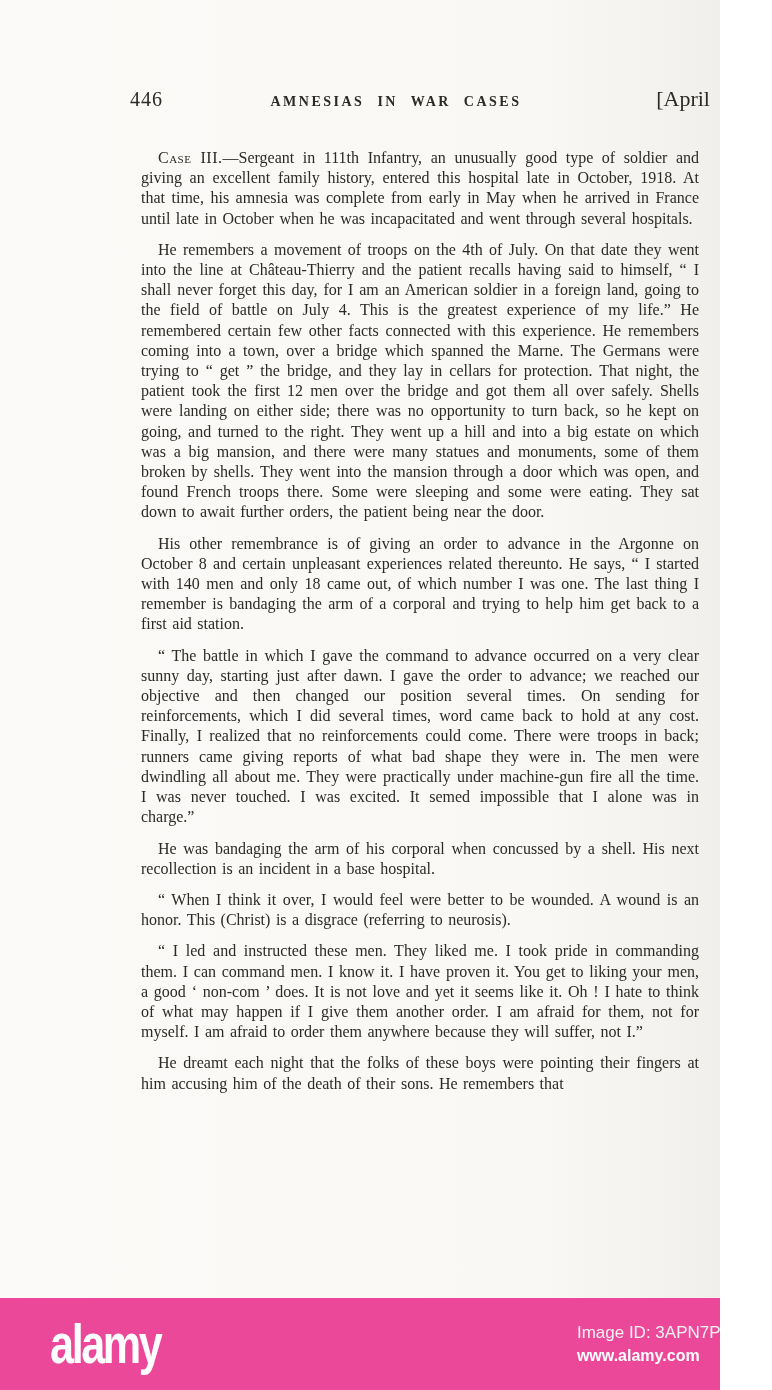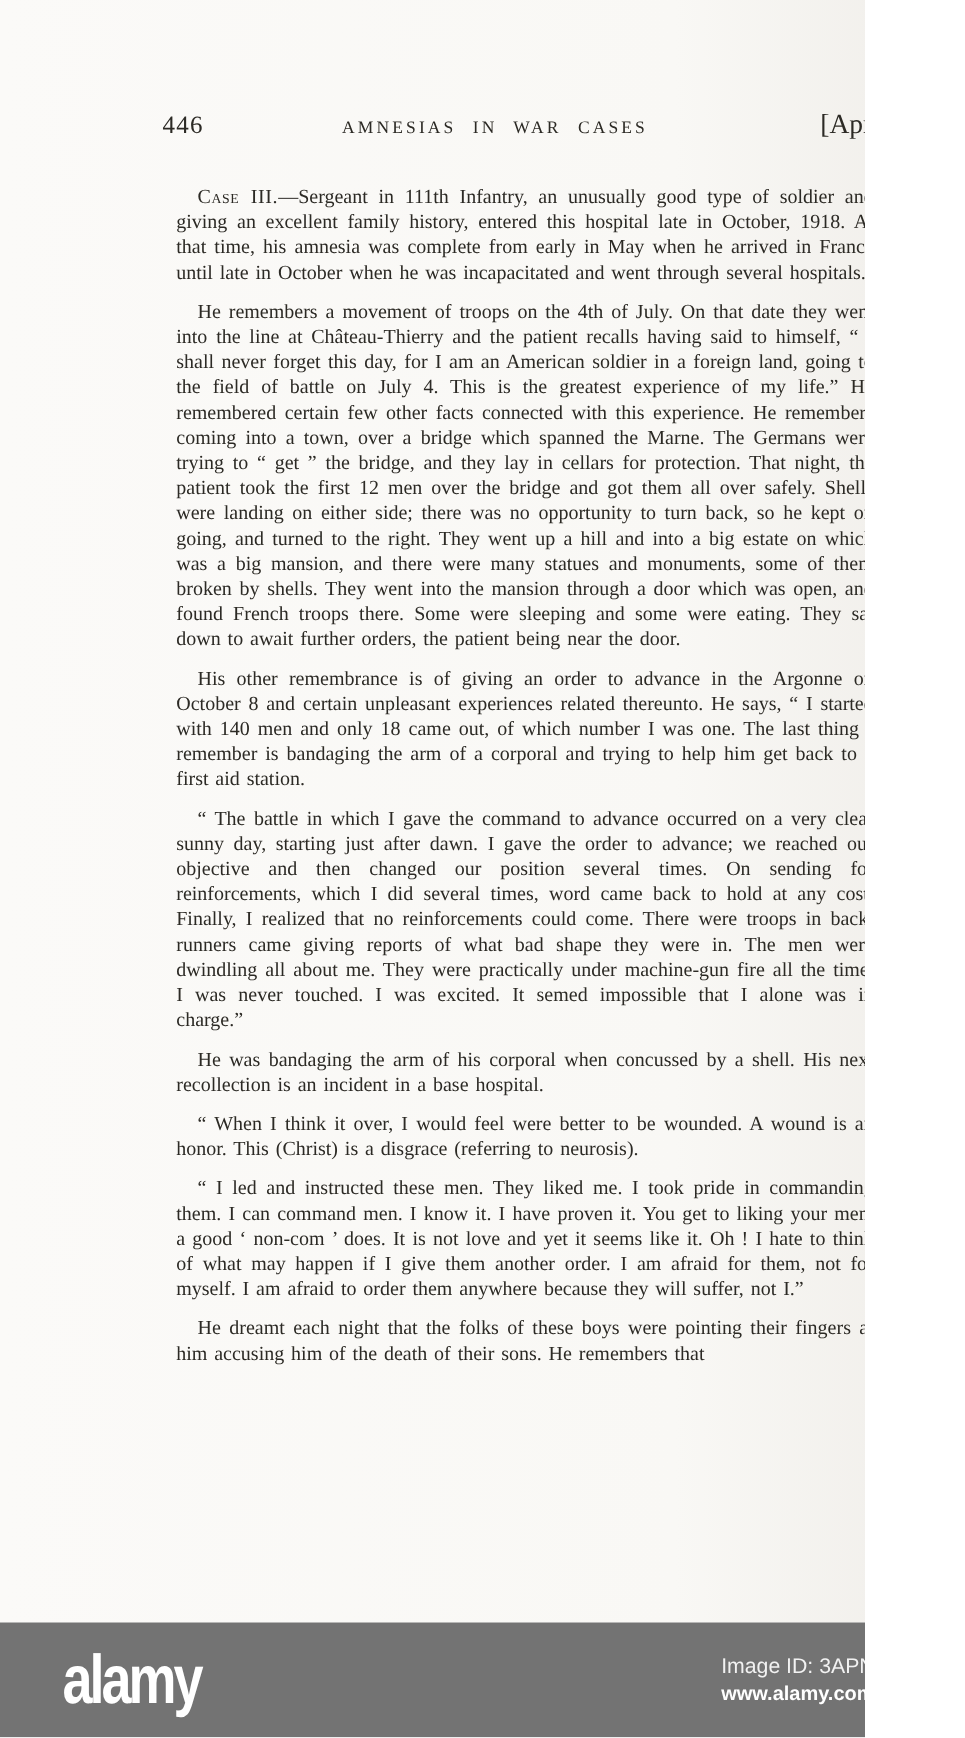--- a/index.html
+++ b/index.html
@@ -7,20 +7,21 @@
     padding: 0;
     background: #ffffff;
   }
   .frame {
     position: relative;
     width: 692px;
     height: 1390px;
     overflow: hidden;
     background: #ffffff;
     font-family: "Liberation Serif", serif;
+    padding-left: 28px;
   }
   
   .sheet {
     position: absolute;
     top: 0; left: 0;
     width: 772px;
     height: 1298px;
     background: linear-gradient(90deg, #fbfaf8 0%, #f9f8f5 70%, #f1efeb 94%, #e9e7e2 100%);
     color: #2c2a25;
   }
@@ -37,20 +38,21 @@
     font-size: 20px;
     letter-spacing: 1px;
     width: 90px;
   }
   .running-head {
     font-size: 14px;
     letter-spacing: 2.5px;
     word-spacing: 7px;
     text-transform: uppercase;
     transform: translateX(-24px);
+    font-weight: bold;
   }
   .issue {
     font-size: 22px;
     width: 90px;
     text-align: right;
   }
   .body-text {
     position: absolute;
     top: 137px;
     left: 130px;
@@ -69,21 +71,21 @@
     font-variant: small-caps;
     letter-spacing: 0.5px;
   }
   
   .watermark-bar {
     position: absolute;
     left: 0;
     bottom: 0;
     width: 772px;
     height: 92px;
-    background: #737373;
+    background: #ec4899;
     display: flex;
     align-items: center;
     justify-content: space-between;
     box-sizing: border-box;
     padding: 0 42px 0 50px;
     font-family: "Liberation Sans", sans-serif;
   }
   .alamy-logo {
     color: #ffffff;
     font-weight: 700;

